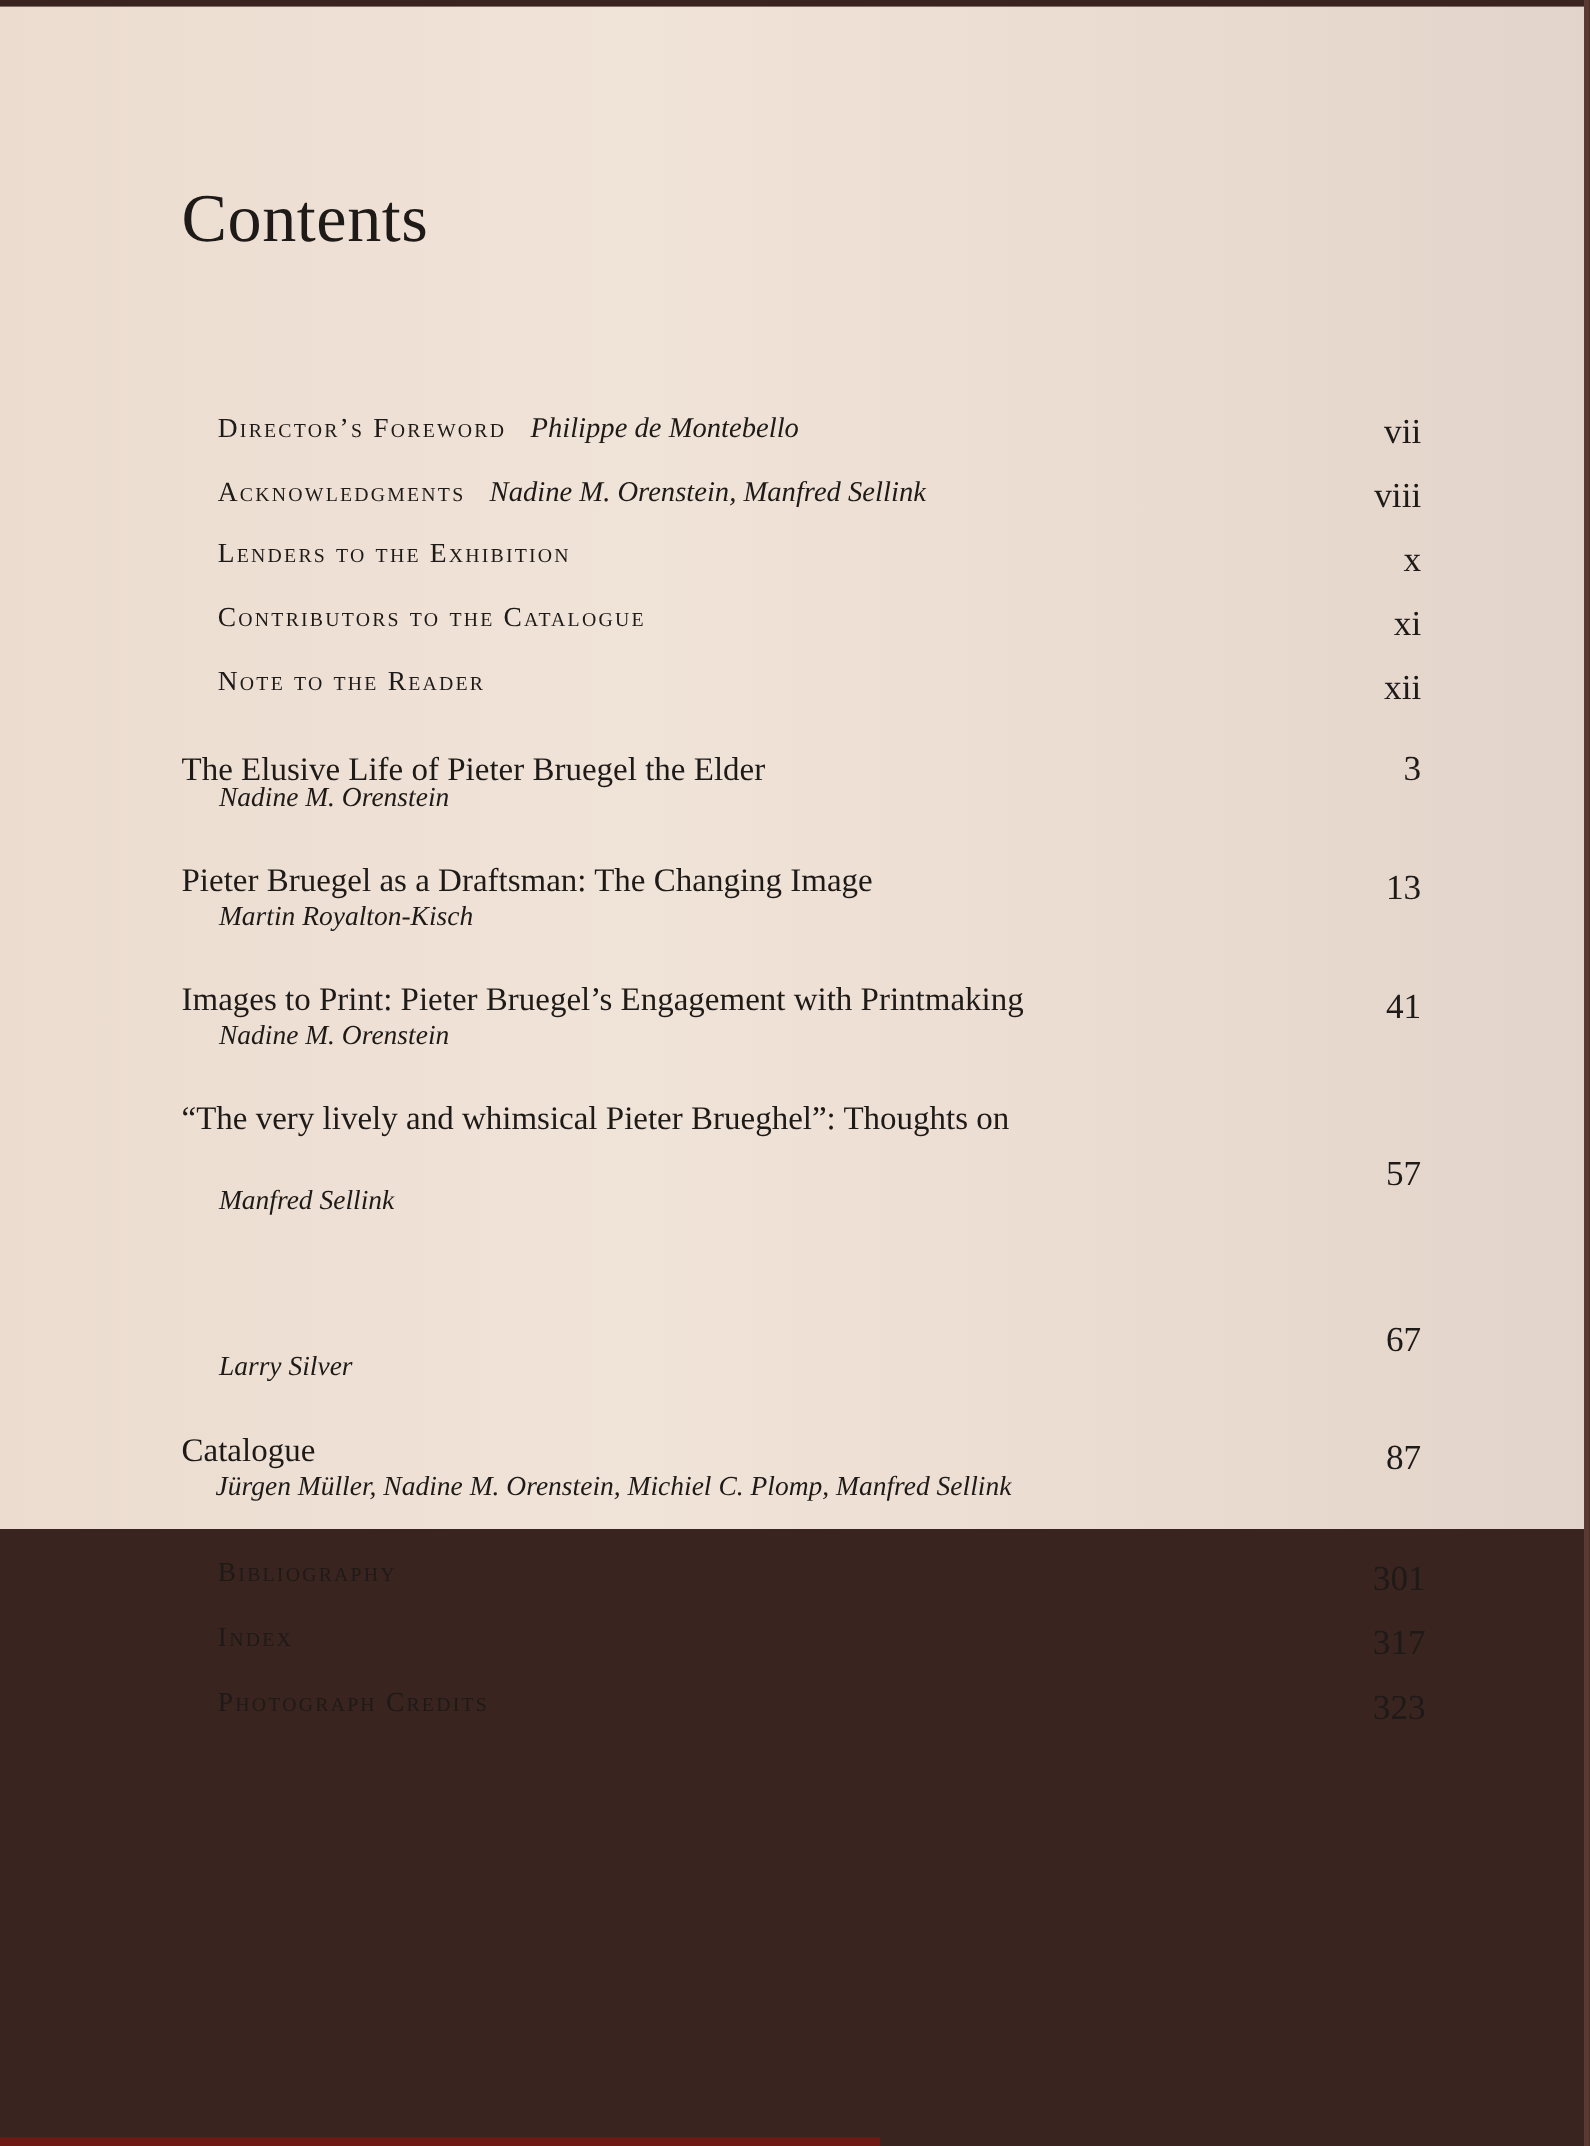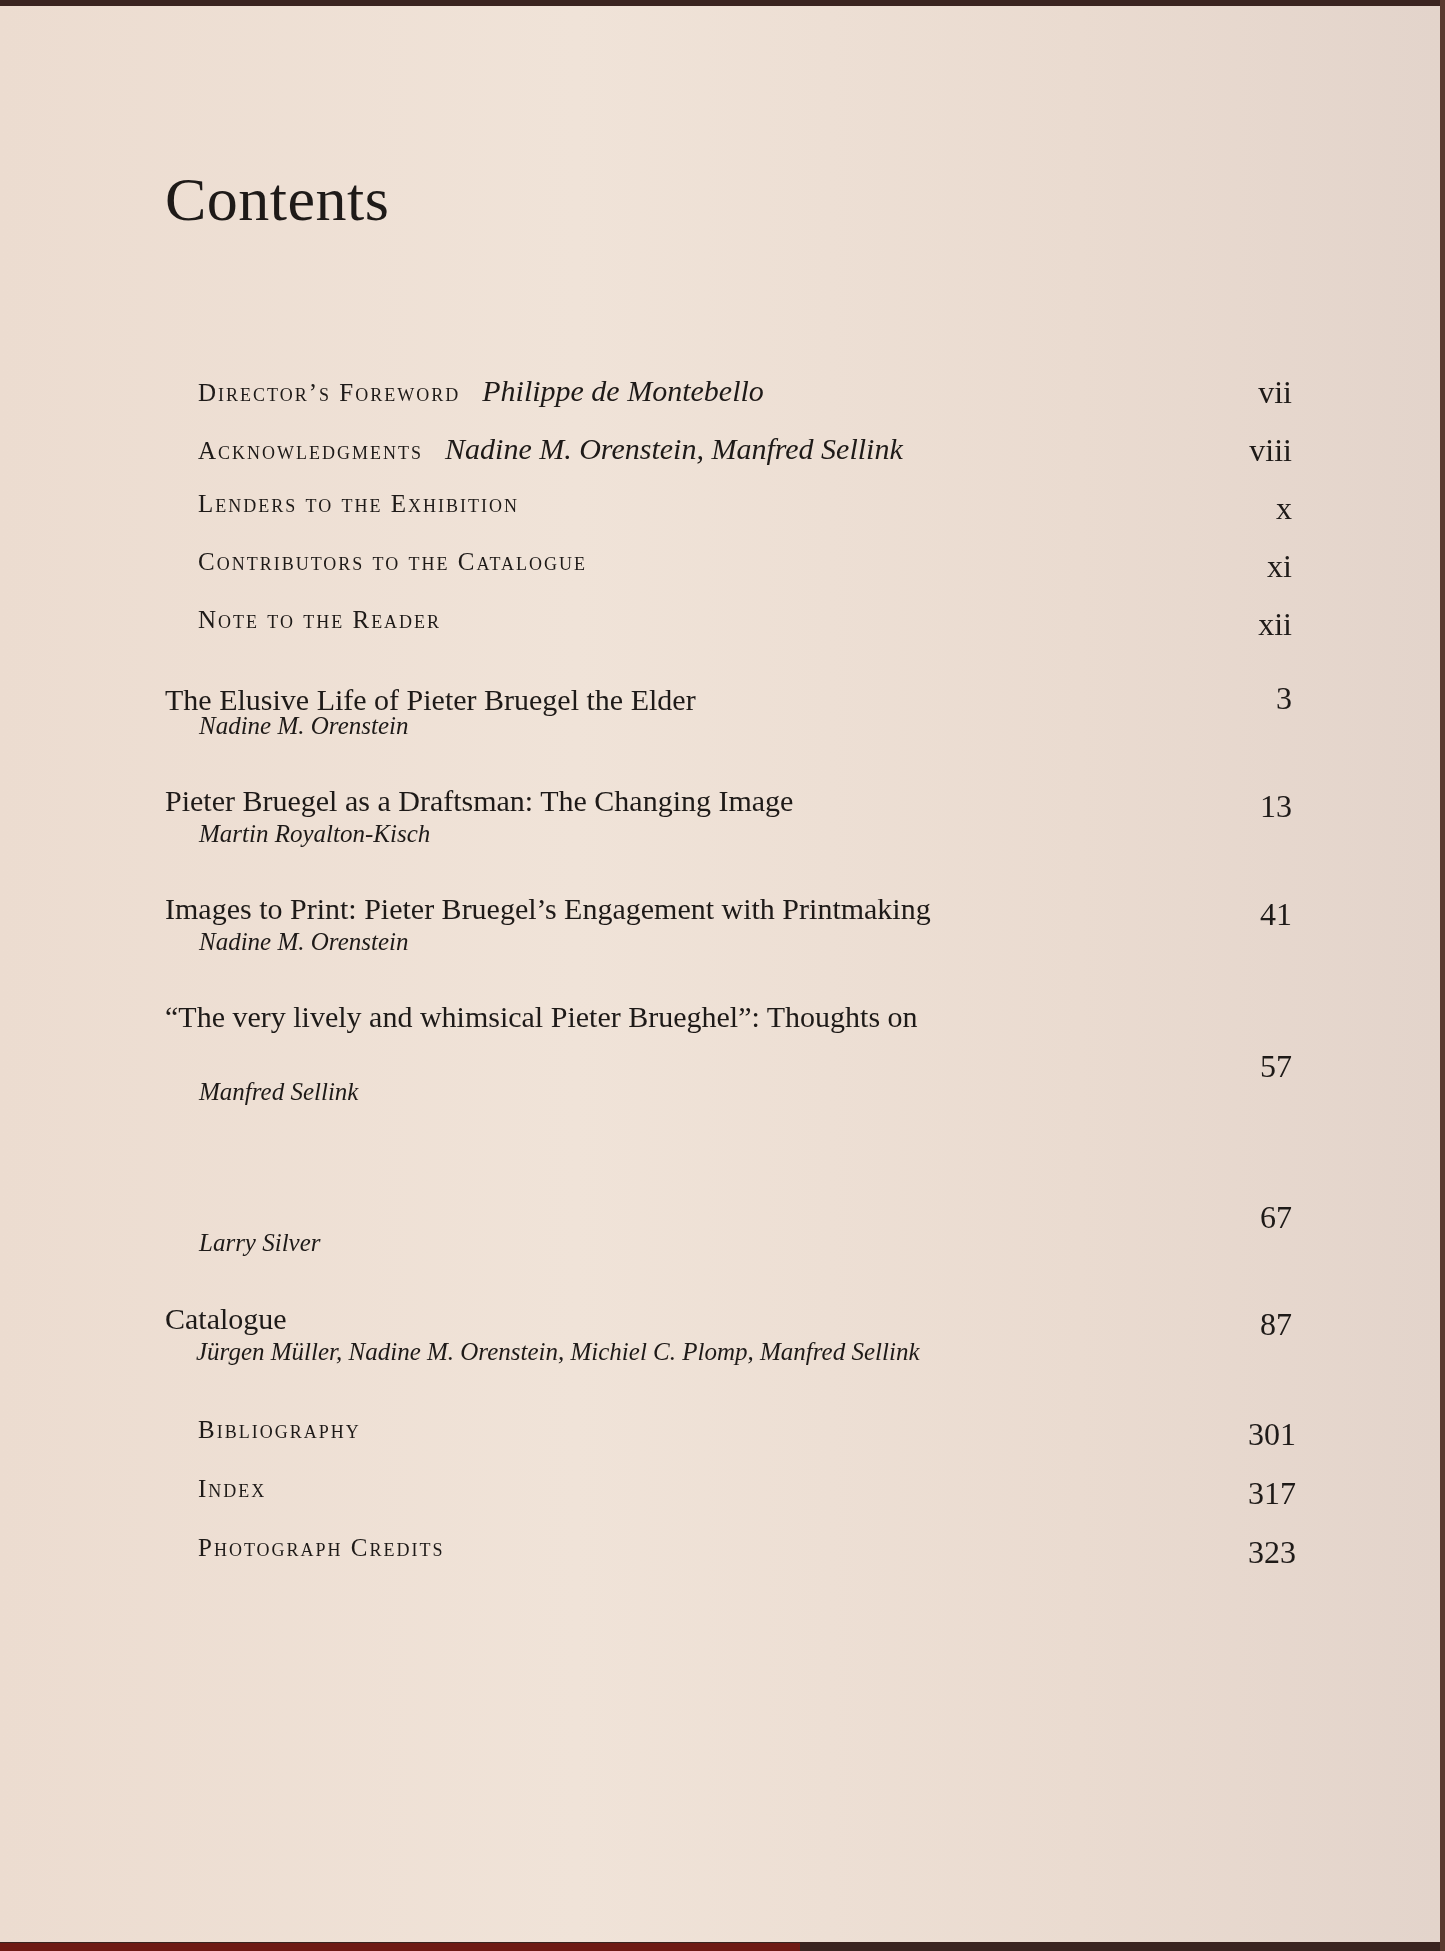--- a/index.html
+++ b/index.html
@@ -3,36 +3,36 @@
 <meta charset="utf-8">
 <style>
   html, body { margin:0; padding:0; }
   body {
     width:1445px; height:1951px; overflow:hidden; position:relative;
     background:#3a2420;
     font-family:"Liberation Serif","DejaVu Serif",serif;
     color:#1e1a18;
   }
   .page {
-    position:absolute; left:0; top:6px; width:1440px; height:1936px;
+    position:absolute; left:0; top:6px; width:1440px; height:1384px;
     background:linear-gradient(90deg,#ecdcd0 0%,#f0e3d8 40%,#eadbd0 75%,#e3d4cb 100%);
   }
   .spine-bottom {
     position:absolute; left:0; bottom:0; width:800px; height:8px; background:#6e1a14;
   }
   .edge-right { position:absolute; right:0; top:0; width:5px; height:1951px; background:#5a3a30; }
   .title {
     position:absolute; left:165px; top:158px; font-size:62px; letter-spacing:0.5px;
   }
   .row { position:absolute; left:0; width:1440px; }
   .sc {
     position:absolute; left:198px; font-size:25px; font-variant:small-caps; letter-spacing:2px;
     white-space:nowrap;
   }
-  .sc .auth { font-style:italic; font-variant:normal; letter-spacing:0; margin-left:22px; font-size:30px; }
+  .sc .auth { font-style:italic; font-variant:normal; letter-spacing:0; margin-left:22px; font-size:26px; }
   .pg { position:absolute; right:148px; font-size:32px; text-align:center; }
   .essay-title { position:absolute; left:165px; font-size:30px; line-height:42px; width:840px; }
   .essay-auth { position:absolute; left:199px; font-size:25px; font-style:italic; }
 </style>
 </head>
 <body>
 
 <div class="page">
   <div class="title">Contents</div>
 

